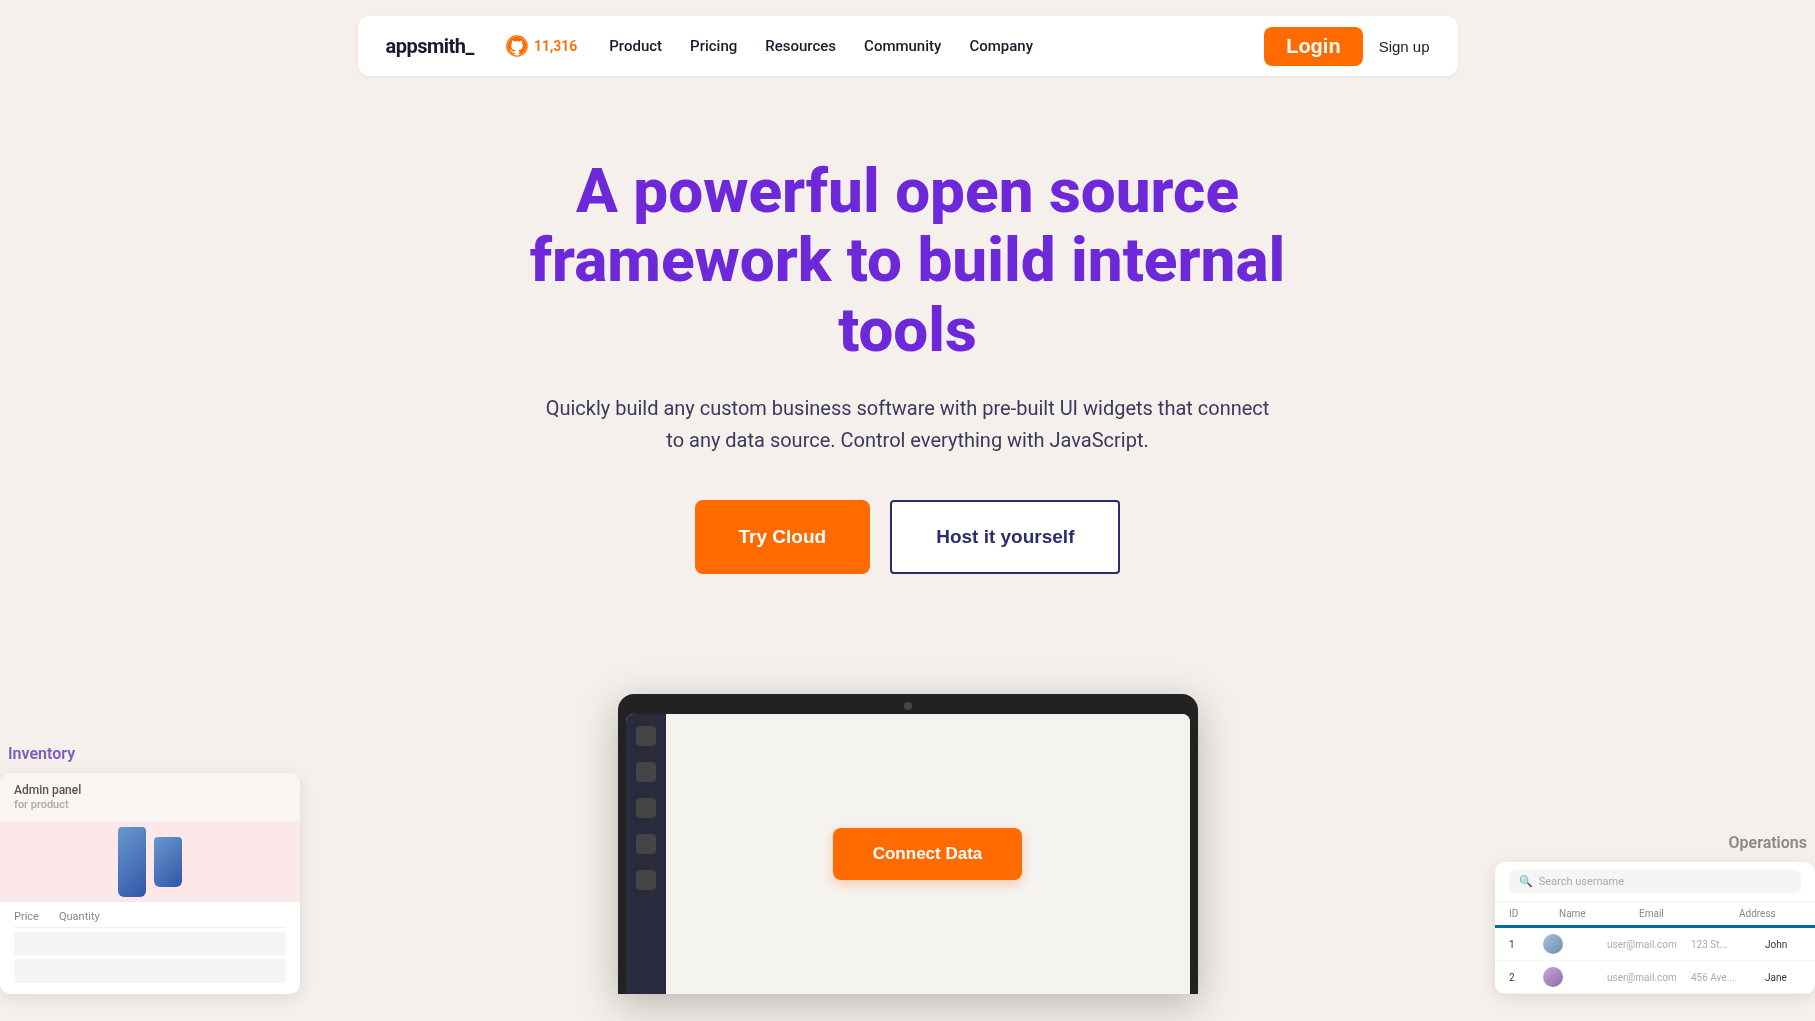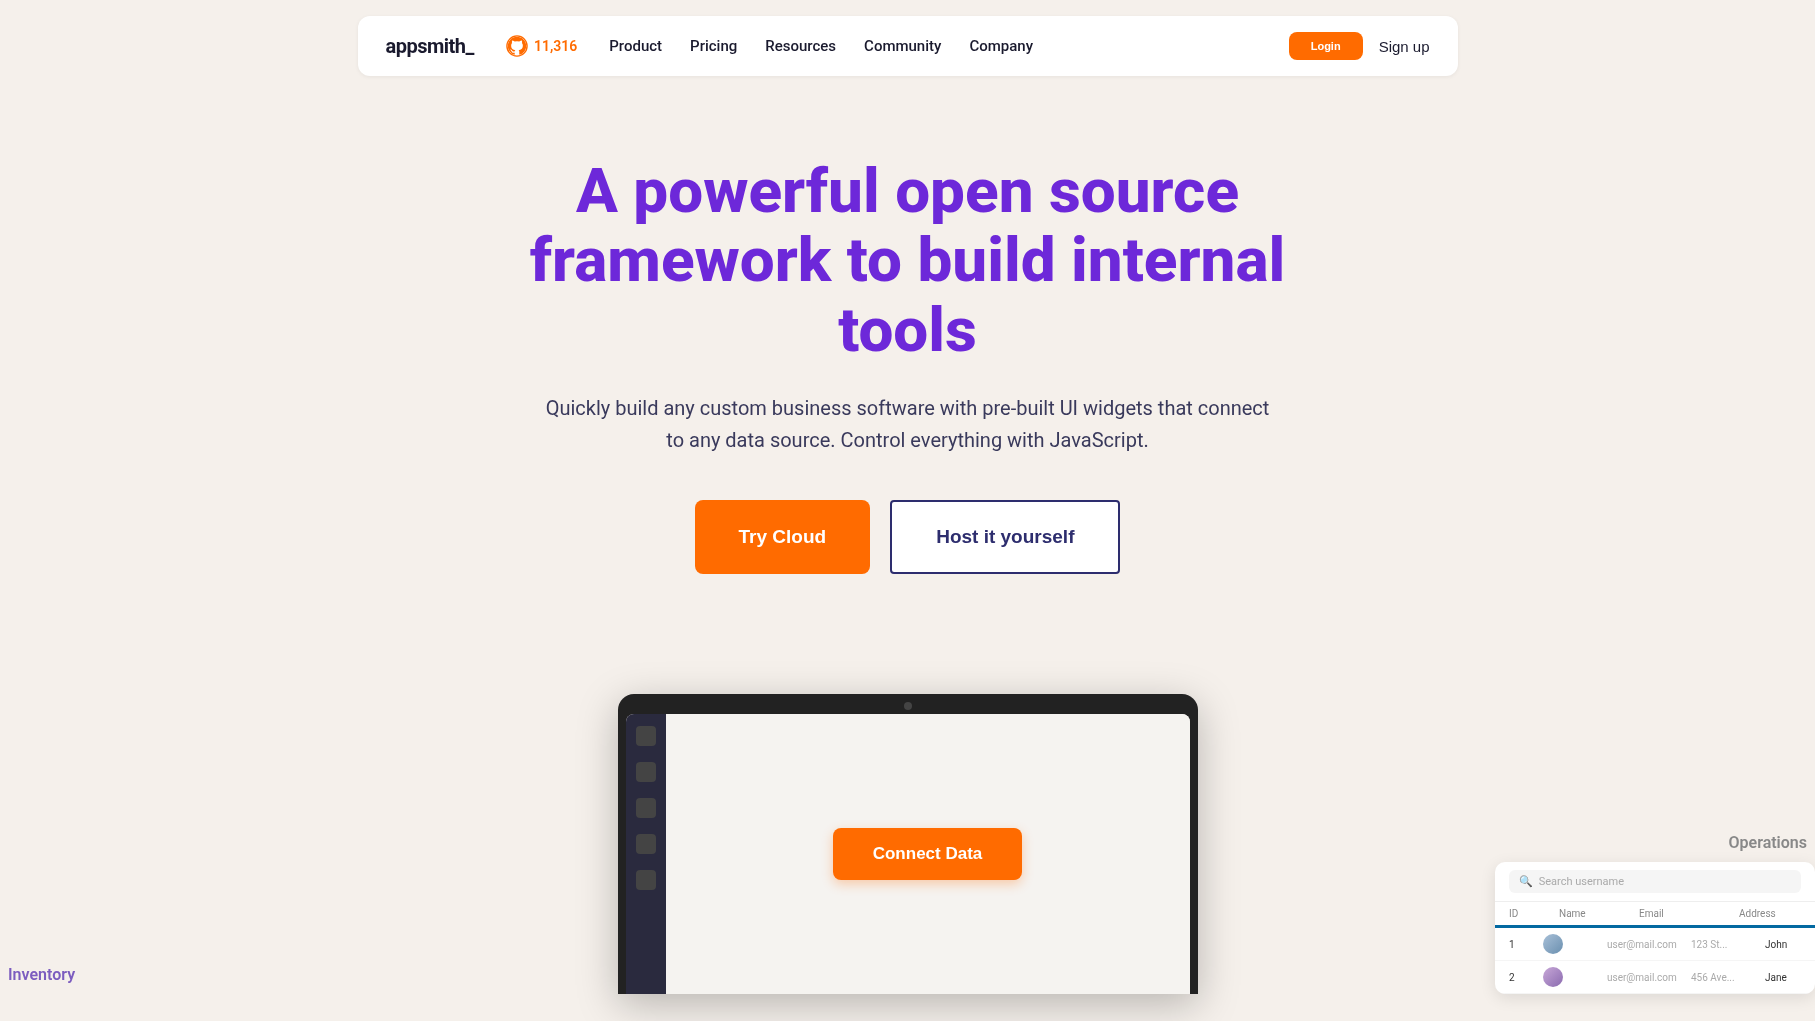--- a/index.html
+++ b/index.html
@@ -72,21 +72,21 @@
       gap: 16px;
       margin-left: auto;
     }
 
     .btn-login {
       background: #ff6b00;
       color: #fff;
       border: none;
       border-radius: 8px;
       padding: 8px 22px;
-      font-size: 11px;
+      font-size: 20px;
       font-weight: 600;
       cursor: pointer;
     }
 
     .btn-signup {
       background: none;
       border: none;
       font-size: 15px;
       color: #1a1a2e;
       font-weight: 500;
@@ -401,20 +401,38 @@
   <div class="hero-buttons">
     <button class="btn-try-cloud">Try Cloud</button>
     <button class="btn-host-yourself">Host it yourself</button>
   </div>
 </section>
 
 <div class="demo-section">
 
   <div class="side-panel-left">
     <div class="panel-label">Inventory</div>
+    <div class="panel-card">
+      <div class="panel-card-header">
+        <span>Admin panel</span><br>
+        <span style="color:#aaa;font-size:11px">for product</span>
+      </div>
+      <div class="panel-card-pink">
+        <div class="product-bottle"></div>
+        <div class="product-bottle" style="height:50px;"></div>
+      </div>
+      <div class="panel-card-table">
+        <div class="table-headers">
+          <span>Price</span>
+          <span>Quantity</span>
+        </div>
+        <div style="height:24px;background:#f5f5f5;border-radius:3px;margin:3px 0;"></div>
+        <div style="height:24px;background:#f5f5f5;border-radius:3px;margin:3px 0;"></div>
+      </div>
+    </div>
   </div>
 
   <div class="main-screen">
     <div class="laptop-frame">
       <div class="laptop-camera"></div>
       <div class="laptop-screen">
         <div class="screen-sidebar">
           <div class="sidebar-dot"></div>
           <div class="sidebar-dot"></div>
           <div class="sidebar-dot"></div>

